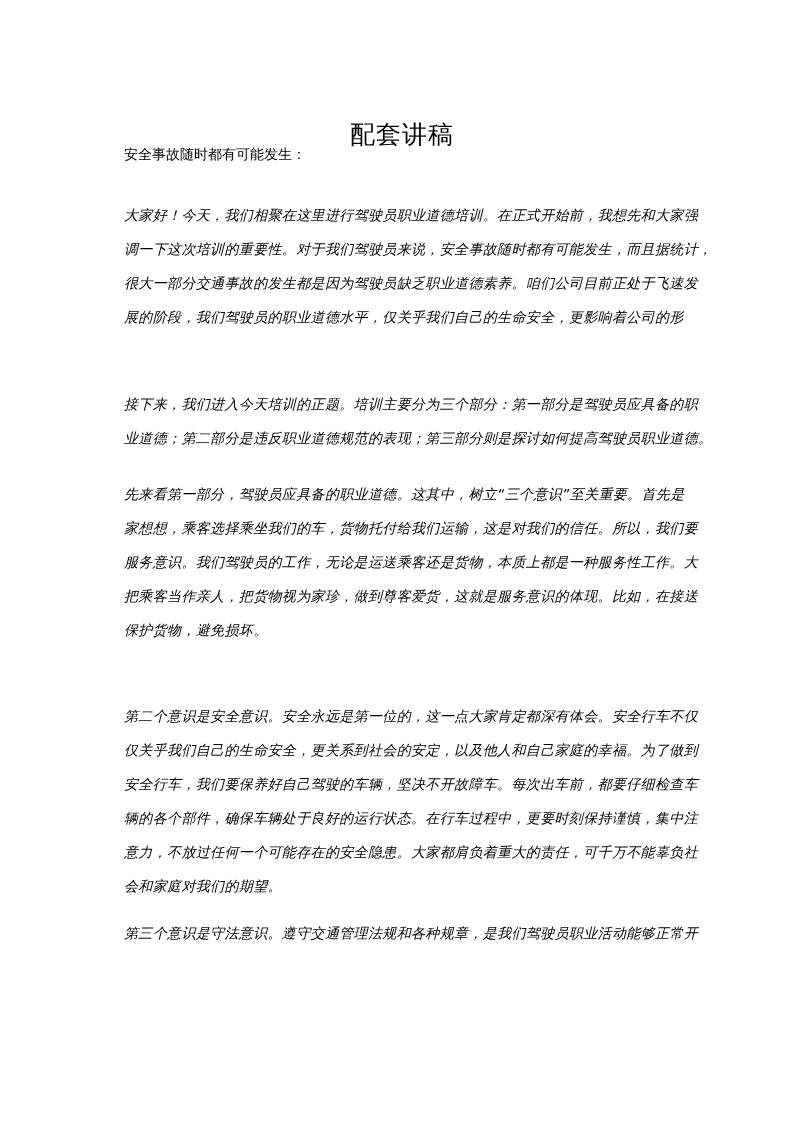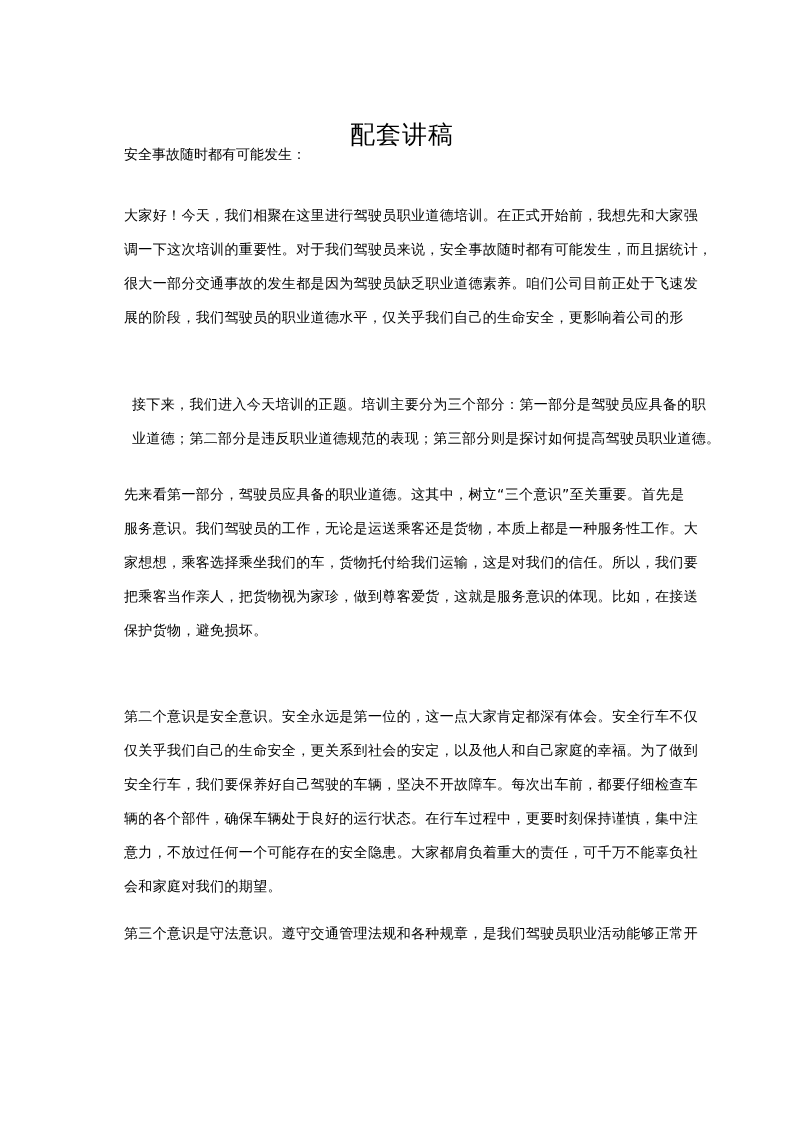--- a/index.html
+++ b/index.html
@@ -48,47 +48,48 @@
       left: 119px;
       width: 570px;
       font-size: 14px;
     }
     .para .line {
       display: block;
       height: 34px;
       line-height: 34px;
       white-space: nowrap;
       letter-spacing: 0.35px;
+      font-style: italic;
     }
   </style>
 </head>
 <body>
 
 <div class="page">
 
   <h1 class="title">配套讲稿</h1>
 
   <div class="greeting">安全事故随时都有可能发生：</div>
 
   <div class="para" style="top:198px;">
     <span class="line">大家好！今天，我们相聚在这里进行驾驶员职业道德培训。在正式开始前，我想先和大家强</span>
     <span class="line">调一下这次培训的重要性。对于我们驾驶员来说，安全事故随时都有可能发生，而且据统计，</span>
     <span class="line">很大一部分交通事故的发生都是因为驾驶员缺乏职业道德素养。咱们公司目前正处于飞速发</span>
     <span class="line">展的阶段，我们驾驶员的职业道德水平，仅关乎我们自己的生命安全，更影响着公司的形</span>
   </div>
 
-  <div class="para" style="top:387px;margin-left:8px;">
+  <div class="para" style="top:387px;">
     <span class="line">接下来，我们进入今天培训的正题。培训主要分为三个部分：第一部分是驾驶员应具备的职</span>
     <span class="line">业道德；第二部分是违反职业道德规范的表现；第三部分则是探讨如何提高驾驶员职业道德。</span>
   </div>
 
   <div class="para" style="top:477px;">
     <span class="line">先来看第一部分，驾驶员应具备的职业道德。这其中，树立“三个意识”至关重要。首先是</span>
+    <span class="line">家想想，乘客选择乘坐我们的车，货物托付给我们运输，这是对我们的信任。所以，我们要</span>
     <span class="line">服务意识。我们驾驶员的工作，无论是运送乘客还是货物，本质上都是一种服务性工作。大</span>
-    <span class="line">家想想，乘客选择乘坐我们的车，货物托付给我们运输，这是对我们的信任。所以，我们要</span>
     <span class="line">把乘客当作亲人，把货物视为家珍，做到尊客爱货，这就是服务意识的体现。比如，在接送</span>
     <span class="line">保护货物，避免损坏。</span>
   </div>
 
   <div class="para" style="top:699px;">
     <span class="line">第二个意识是安全意识。安全永远是第一位的，这一点大家肯定都深有体会。安全行车不仅</span>
     <span class="line">仅关乎我们自己的生命安全，更关系到社会的安定，以及他人和自己家庭的幸福。为了做到</span>
     <span class="line">安全行车，我们要保养好自己驾驶的车辆，坚决不开故障车。每次出车前，都要仔细检查车</span>
     <span class="line">辆的各个部件，确保车辆处于良好的运行状态。在行车过程中，更要时刻保持谨慎，集中注</span>
     <span class="line">意力，不放过任何一个可能存在的安全隐患。大家都肩负着重大的责任，可千万不能辜负社</span>

